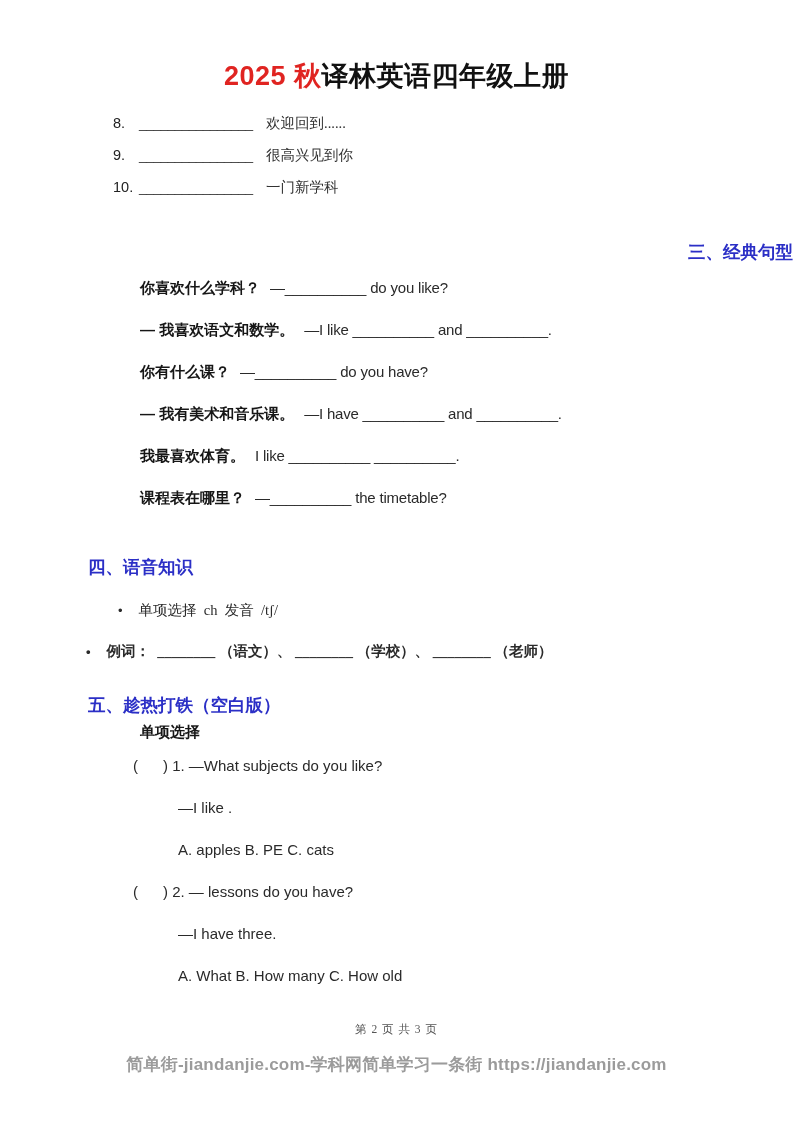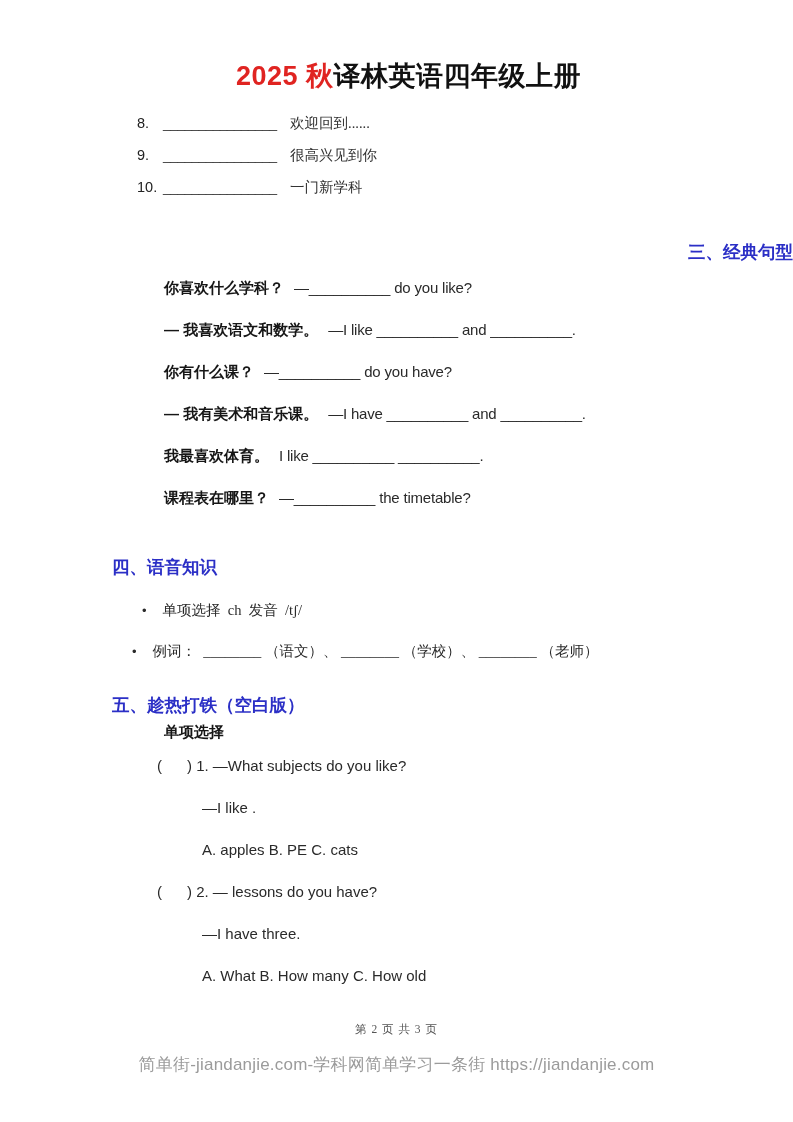--- a/index.html
+++ b/index.html
@@ -5,21 +5,20 @@
   html,body{margin:0;padding:0;background:#ffffff;}
   .page{
     position:relative;
     width:793px;height:1122px;
     margin:0 auto;
     background:#ffffff;
     font-family:"Liberation Sans","DejaVu Sans",sans-serif;
     color:#1f1f1f;
     overflow:hidden;
     box-sizing:border-box;
-    padding-left:24px;
   }
   
   .doc-title{
     margin:0;
     padding-top:58px;
     text-align:center;
     font-size:27px;
     font-weight:700;
     letter-spacing:0.5px;
     color:#111;
@@ -62,21 +61,21 @@
   
   .bullets{margin:22px 0 0 0;padding:0;list-style:none;}
   .bullet-row{
     font-family:"Liberation Serif","DejaVu Serif",serif;
     font-size:14.5px;
     color:#2a2a2a;
     margin-bottom:22px;
     white-space:pre;
   }
   .bullet-row.level1{margin-left:118px;}
-  .bullet-row.level2{margin-left:108px;}
+  .bullet-row.level2{margin-left:86px;font-weight:bold;}
   .bullet-row .dot{
     display:inline-block;
     margin-right:16px;
     font-family:"Liberation Sans","DejaVu Sans",sans-serif;
     font-size:13px;
   }
   
   .subhead{
     margin:6px 0 0 140px;
     font-size:15px;
@@ -98,20 +97,21 @@
     font-family:"Liberation Serif","DejaVu Serif",serif;
     font-size:11.5px;
     color:#555;
     letter-spacing:1px;
   }
   .site-line{
     margin-top:16px;
     font-size:17px;
     color:#9b9b9b;
     letter-spacing:0.2px;
+    font-weight:bold;
   }
 </style>
 </head>
 <body>
 
 <div class="page">
 
   <h1 class="doc-title"><span class="red">2025 秋</span><span>译林英语四年级上册</span></h1>
 
   <div class="word-list">

